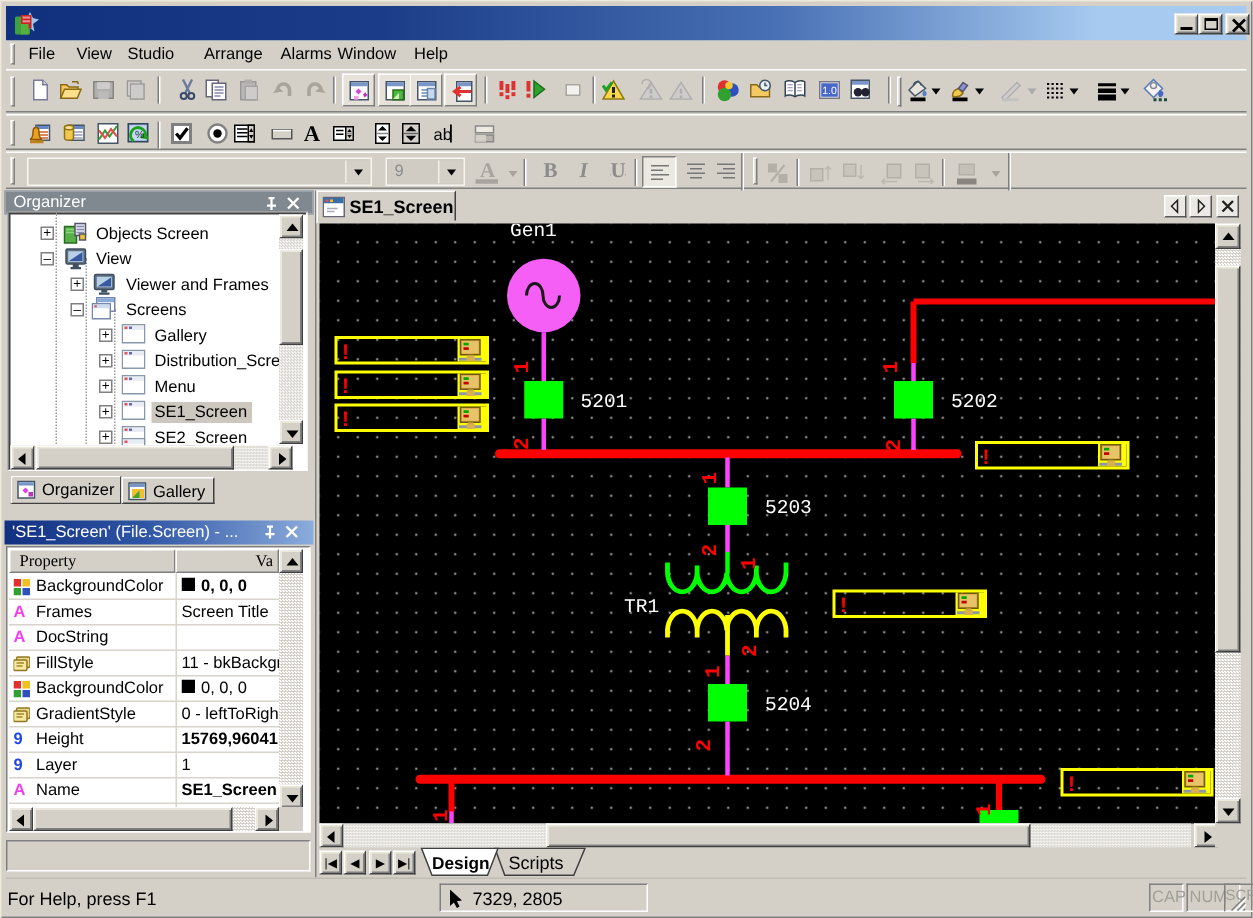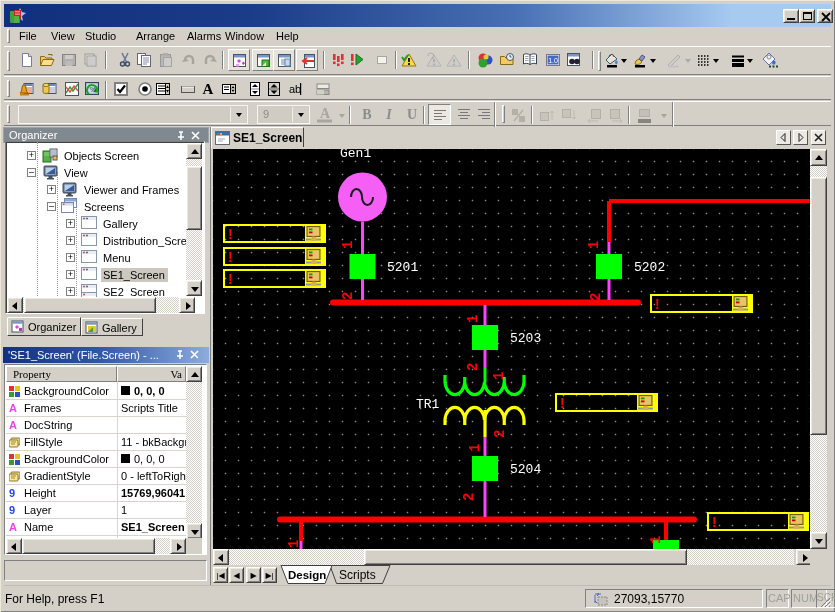--- a/index.html
+++ b/index.html
@@ -694,21 +694,21 @@
             <rect x="6" width="5" height="5" fill="#F0C020"></rect>
             <rect y="6" width="5" height="5" fill="#30A030"></rect>
             <rect x="6" y="6" width="5" height="5" fill="#3050C0"></rect>
           </svg>
           <span class="nm">BackgroundColor</span>
           <span class="vl" style="font-weight:bold"><span style="display:inline-block;width:9px;height:9px;background:#000;margin-right:4px"></span>0, 0, 0</span>
         </div>
     <div class="prow" style="top:18px">
           <span class="pico" style="color:#F040F0;font-weight:bold;font-size:11px;top:2px">A</span>
           <span class="nm">Frames</span>
-          <span class="vl">Scripts Title</span>
+          <span class="vl">Screen Title</span>
         </div>
     <div class="prow" style="top:35px">
           <span class="pico" style="color:#F040F0;font-weight:bold;font-size:11px;top:2px">A</span>
           <span class="nm">DocString</span>
           <span class="vl"></span>
         </div>
     <div class="prow" style="top:52px">
           <svg class="pico" width="13" height="11">
             <rect x="2" y="1" width="9" height="7" rx="1" fill="#E8D890" stroke="#907820"></rect>
             <rect x="0" y="3" width="9" height="7" rx="1" fill="#F8E8A0" stroke="#907820"></rect>
@@ -970,24 +970,23 @@
   <svg class="abs" style="left:62px;top:0px" width="135" height="20">
     <polygon points="55,0.5 115,0.5 107.5,18.5 61.5,18.5" fill="#D4D0C8" stroke="#404040"></polygon>
     <polygon points="6,0.5 57,0.5 50,18.5 13,18.5" fill="#FFFFFF" stroke="#404040"></polygon>
     <text x="13" y="14" font-size="11.5" font-weight="bold" font-family="Liberation Sans">Design</text>
     <text x="64" y="14" font-size="12" font-family="Liberation Sans">Scripts</text>
   </svg>
 </div>
 
 <div id="statusbar">
   <div class="abs" style="left:1px;top:6px;font-size:12px">For Help, press F1</div>
-  <div class="spanel" style="left:581px;width:178px;padding-left:28px;font-size:12px">27093,15770
-    <svg class="abs" style="left:7px;top:3px" width="16" height="13">
-          <rect x="5" y="4" width="9" height="8" fill="#C8C4BC" stroke="#888" stroke-dasharray="2,1"></rect>
-          <path d="M2,1 h6 M6,1 l-2,2 m2,-2 l-2,-0 M2,2 v8 M2,8 l2,2 m-2,-2 l0,-0" stroke="#4466CC"></path>
+  <div class="spanel" style="left:289px;width:139px;padding-left:21px;font-size:12px">7329, 2805
+    <svg class="abs" style="left:5px;top:3px" width="11" height="13">
+          <polygon points="1,0 1,11 3.6,8.6 5.6,12.4 7.4,11.4 5.6,7.8 9,7.4" fill="#000"></polygon>
         </svg>
   </div>
   <div class="spanel" style="left:762px;width:23px;color:#A0A098;padding-left:1px;font-size:11px">CAP</div>
   <div class="spanel" style="left:787px;width:36px;color:#A0A098;padding-left:1px;font-size:11px">NUM</div>
   <div class="spanel" style="left:812px;width:21px;color:#A0A098;padding-left:0px;font-size:10px;overflow:hidden">SCRL</div>
   <svg class="abs" style="left:816px;top:11px" width="11" height="11">
         <path d="M10,1 L1,10 M10,5 L5,10 M10,9 L9,10" stroke="#808080"></path>
         <path d="M11,2 L2,11 M11,6 L6,11 M11,10 L10,11" stroke="#fff"></path>
       </svg>
 </div>

